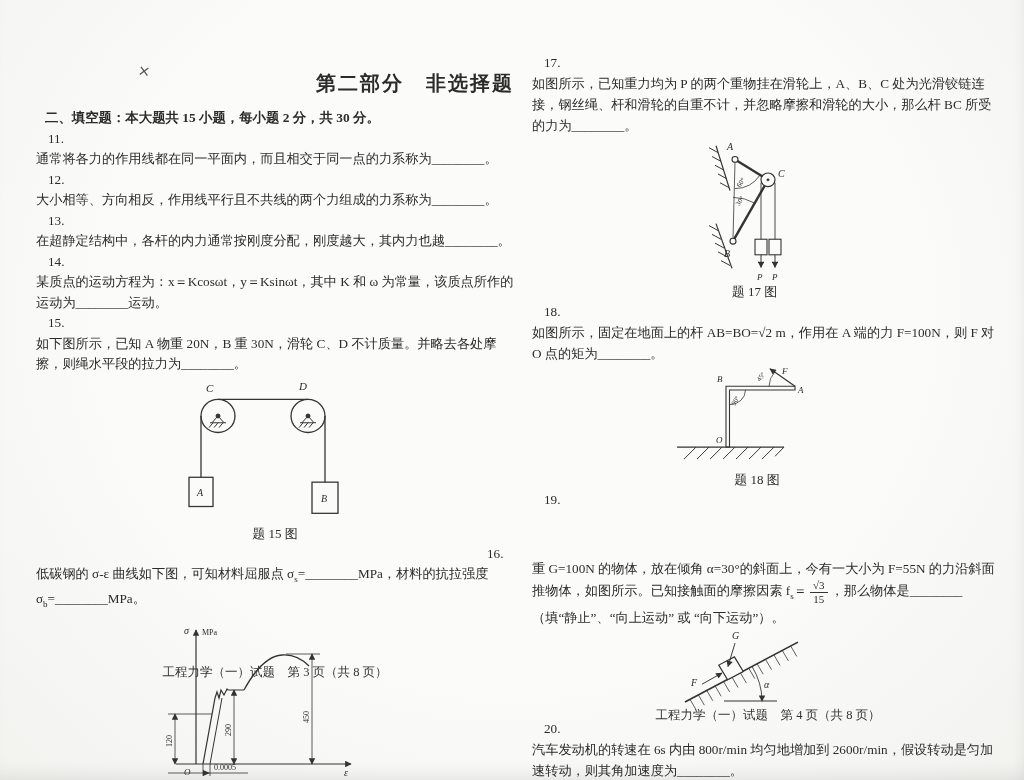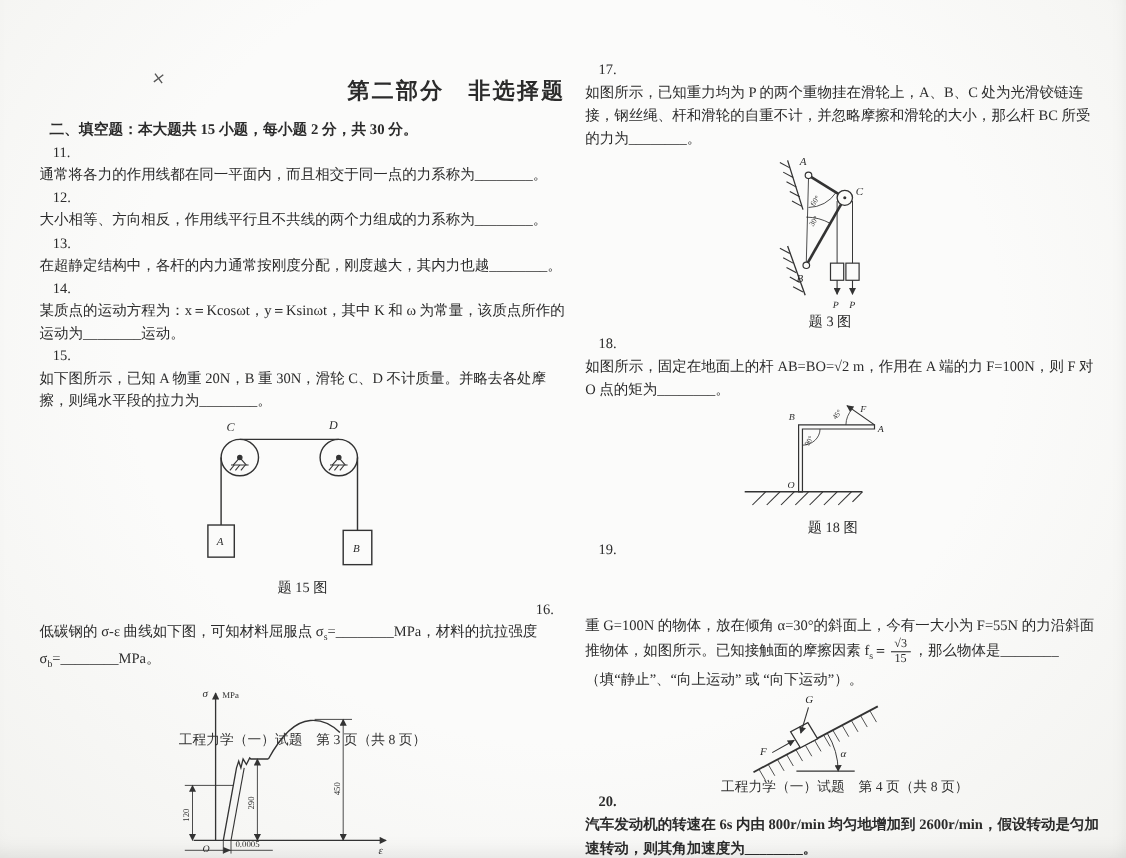--- a/index.html
+++ b/index.html
@@ -14,21 +14,21 @@
   .col-left{left:36px;top:64px;width:478px;}
   .col-right{left:532px;top:52px;width:472px;}
   .title{font-size:20px;font-weight:bold;text-align:right;letter-spacing:2px;margin:6px 0 0 0;line-height:26px;}
   .intro{font-size:13.4px;font-weight:bold;line-height:20.5px;margin:12px 0 0 9px;}
   .q{display:flex;font-size:13.2px;line-height:20.5px;margin:0;flex-direction:column;}
   .q .num{flex:none;width:27px;margin-left:12px;}
   .q .txt{flex:1;}
   .col-right .q{line-height:21px;}
   .q18{line-height:22px;margin-top:2px;}
   .q19{line-height:31px;margin-top:2px;gap:48px;}
-  .q20{line-height:21px;margin-top:2px;font-weight:bold;}
+  .q20{line-height:21px;margin-top:2px;}
   .q16{margin-top:2px;line-height:20.5px;align-items:flex-end;}
   sub{font-size:9px;}
   .frac{display:inline-flex;flex-direction:column;align-items:center;vertical-align:middle;font-size:11px;line-height:1.15;margin:0 3px;}
   .frac .fn{border-bottom:1px solid #333;padding:0 3px;}
   svg{display:block;}
   .fig15-svg{margin:2px 0 0 124px;}
   .cap{font-size:13px;line-height:16px;text-align:center;}
   .cap15{width:230px;margin-left:124px;margin-top:1px;}
   .fig16-svg{margin:4px 0 0 112px;}
   .cap16{width:230px;margin-left:112px;}
@@ -206,21 +206,21 @@
         <line x1="103" y1="120" x2="103" y2="133" stroke-width="1" marker-end="url(#ah17)"></line>
       </g>
       <text class="it" x="55" y="12" font-size="10">A</text>
       <text class="it" x="52" y="122" font-size="10">B</text>
       <text class="it" x="106" y="40" font-size="10">C</text>
       <text font-size="7" transform="translate(68,51) rotate(-55)">60°</text>
       <text font-size="7" transform="translate(67,70) rotate(-55)">30°</text>
       <text class="it" x="85" y="146" font-size="9">P</text>
       <text class="it" x="100" y="146" font-size="9">P</text>
     </svg>
-    <div class="cap cap17">题 3 图</div>
+    <div class="cap cap17">题 17 图</div>
 
     <div class="q q18">
       <span class="num">18.</span>
       <span class="txt">如图所示，固定在地面上的杆 AB=BO=√2 m，作用在 A 端的力 F=100N，则 F 对 O 点的矩为________。</span>
     </div>
 
     <svg class="fig18-svg" width="190" height="106" viewBox="0 0 190 115" preserveAspectRatio="none">
       <defs>
         <marker id="ah18" viewBox="0 0 10 10" refX="9" refY="5" markerWidth="8" markerHeight="6.5" orient="auto-start-reverse" markerUnits="userSpaceOnUse">
           <path d="M0,0 L10,5 L0,10 Z" fill="#333"></path>

